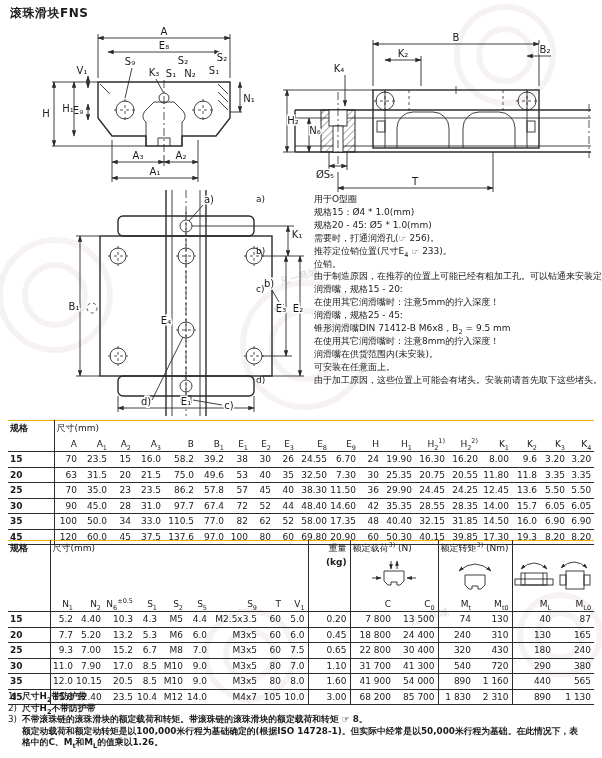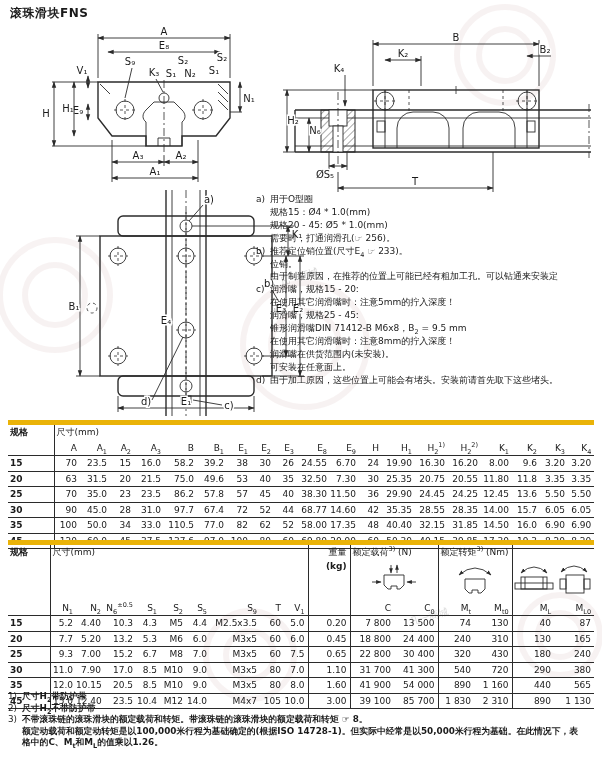--- a/index.html
+++ b/index.html
@@ -12,23 +12,23 @@
   svg text{font-family:"DejaVu Sans",sans-serif;font-size:10px;fill:#1a1a1a;
            paint-order:stroke;stroke:#ffffff;stroke-width:3px;}
   .thin{stroke:#2b2b2b;stroke-width:.9;fill:none;}
   .med{stroke:#2b2b2b;stroke-width:1.4;fill:none;}
   .dash{stroke:#2b2b2b;stroke-width:.8;fill:none;stroke-dasharray:8 3 2 3;}
   .dot{stroke:#2b2b2b;stroke-width:.8;fill:none;stroke-dasharray:3 3;}
   
   .notes{left:256px;top:193px;width:346px;font-size:9px;line-height:12.9px;}
   .note{display:flex;}
   .note .tag{width:14px;flex:none;}
-  .note .bodytxt{flex:1;}
+  .note .bodytxt{flex:1;margin-left:44px;}
   
-  table{border-collapse:collapse;table-layout:fixed;border-top:5px solid #eab308;}
+  table{border-collapse:collapse;table-layout:fixed;border-top:1px solid #eab308;}
   #t1{left:8px;top:420px;width:586px;}
   #t2{left:8px;top:540px;width:586px;}
   th,td{font-size:9px;font-weight:normal;padding:1px 3px 1px 0;text-align:right;
         white-space:nowrap;}
   td{overflow:hidden;}
   sub{font-size:6.5px;line-height:0;}
   sup{font-size:6.5px;line-height:0;}
   .left{text-align:left;padding-left:2px;}
   .br{border-right:1px solid #2b2b2b;}
   tr.letters th{border-bottom:1px solid #2b2b2b;height:13px;}
@@ -453,21 +453,21 @@
         <td class="spec">30</td>
         <td>90</td>
         <td>45.0</td>
         <td>28</td>
         <td>31.0</td>
         <td>97.7</td>
         <td>67.4</td>
         <td>72</td>
         <td>52</td>
         <td>44</td>
-        <td>68.77</td>
+        <td>48.40</td>
         <td>14.60</td>
         <td>42</td>
         <td>35.35</td>
         <td>28.55</td>
         <td>28.35</td>
         <td>14.00</td>
         <td>15.7</td>
         <td>6.05</td>
         <td>6.05</td>
       </tr>
@@ -710,21 +710,21 @@
         <td>15.0</td>
         <td>12.40</td>
         <td>23.5</td>
         <td>10.4</td>
         <td>M12</td>
         <td>14.0</td>
         <td>M4x7</td>
         <td>105</td>
         <td>10.0</td>
         <td>3.00</td>
-        <td>39 100</td>
+        <td>68 200</td>
         <td>85 700</td>
         <td>1 830</td>
         <td>2 310</td>
         <td>890</td>
         <td>1 130</td>
       </tr>
     </tbody>
 </table>
 
 <div class="abs foot">

